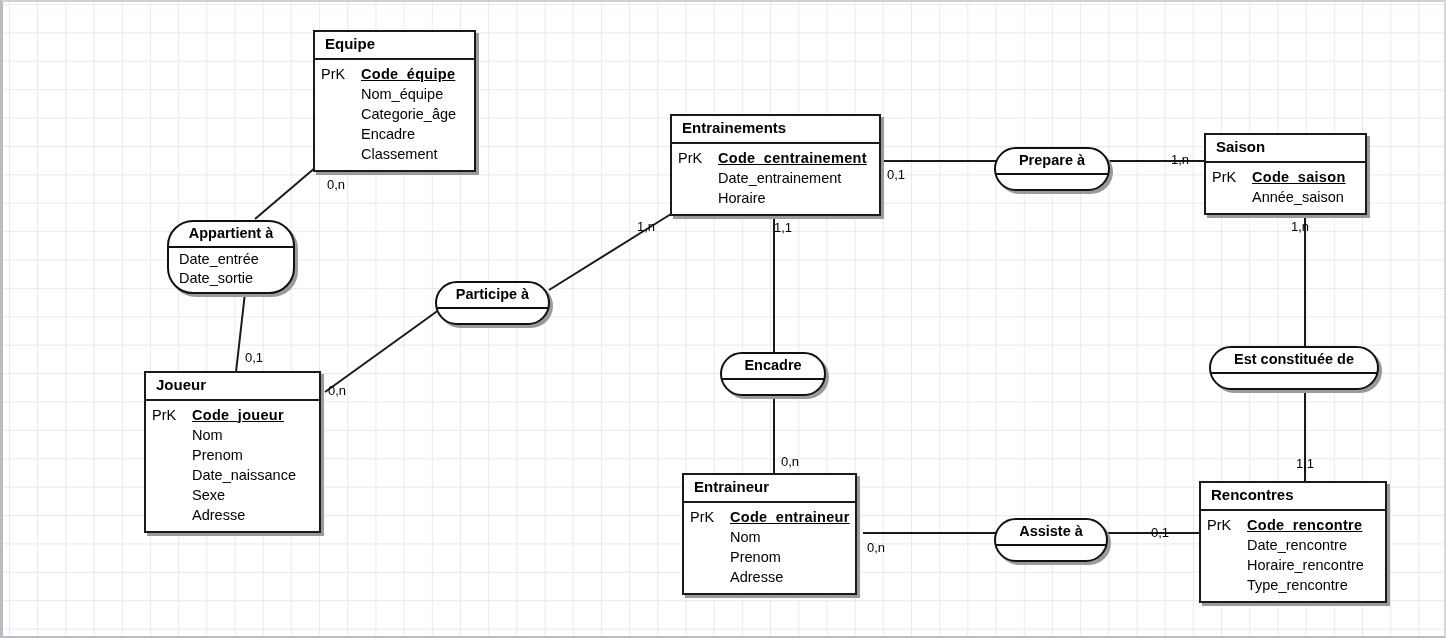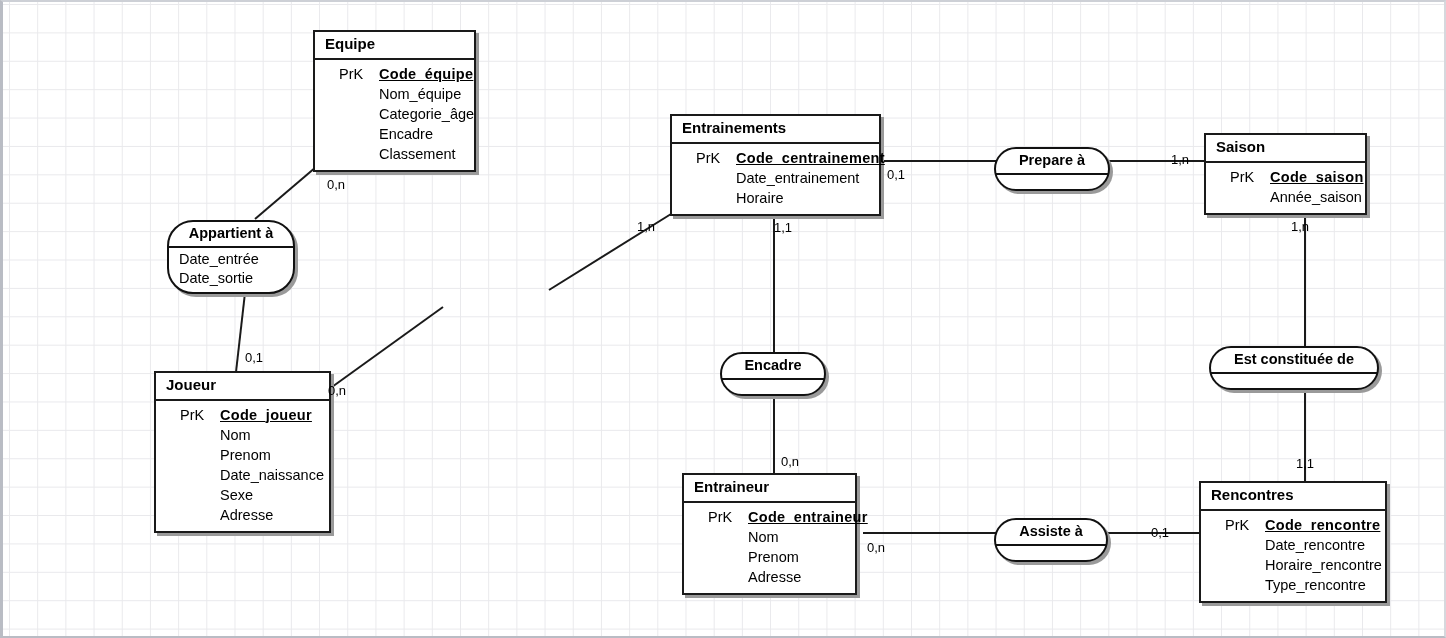--- a/index.html
+++ b/index.html
@@ -48,21 +48,21 @@
   .entity-title {
     font-weight: bold;
     font-size: 15px;
     color: #000;
     padding: 4px 10px 5px 10px;
     border-bottom: 2px solid #1a1a1a;
     line-height: 1.1;
     white-space: nowrap;
   }
   .entity-attrs {
-    padding: 4px 8px 6px 24px;
+    padding: 4px 8px 6px 6px;
   }
   .attr-row {
     display: flex;
     align-items: baseline;
     font-size: 14.5px;
     color: #000;
     line-height: 1.38;
     white-space: nowrap;
   }
   .attr-key {
@@ -177,21 +177,21 @@
         <span class="attr-key"></span>
         <span class="attr-name">Encadre</span>
       </div>
       <div class="attr-row">
         <span class="attr-key"></span>
         <span class="attr-name">Classement</span>
       </div>
     </div>
   </div>
 
-  <div class="entity" style="left:141px; top:369px; width:177px;margin-left:10px;">
+  <div class="entity" style="left:141px; top:369px; width:177px;">
     <div class="entity-title">Joueur</div>
     <div class="entity-attrs">
       <div class="attr-row pk">
         <span class="attr-key">PrK</span>
         <span class="attr-name">Code_joueur</span>
       </div>
       <div class="attr-row">
         <span class="attr-key"></span>
         <span class="attr-name">Nom</span>
       </div>
@@ -291,20 +291,24 @@
   </div>
 
   <div class="rel" style="left:164px; top:218px; width:128px;">
     <div class="rel-title">Appartient à</div>
     <div class="rel-attrs">
       <div class="rel-attr">Date_entrée</div>
       <div class="rel-attr">Date_sortie</div>
     </div>
   </div>
 
+  <div class="rel empty" style="left:432px; top:279px; width:115px;">
+    <div class="rel-title">Participe à</div>
+    <div class="rel-attrs"></div>
+  </div>
 
   <div class="rel empty" style="left:991px; top:145px; width:116px;">
     <div class="rel-title">Prepare à</div>
     <div class="rel-attrs"></div>
   </div>
 
   <div class="rel empty" style="left:1206px; top:344px; width:170px;">
     <div class="rel-title">Est constituée de</div>
     <div class="rel-attrs"></div>
   </div>

